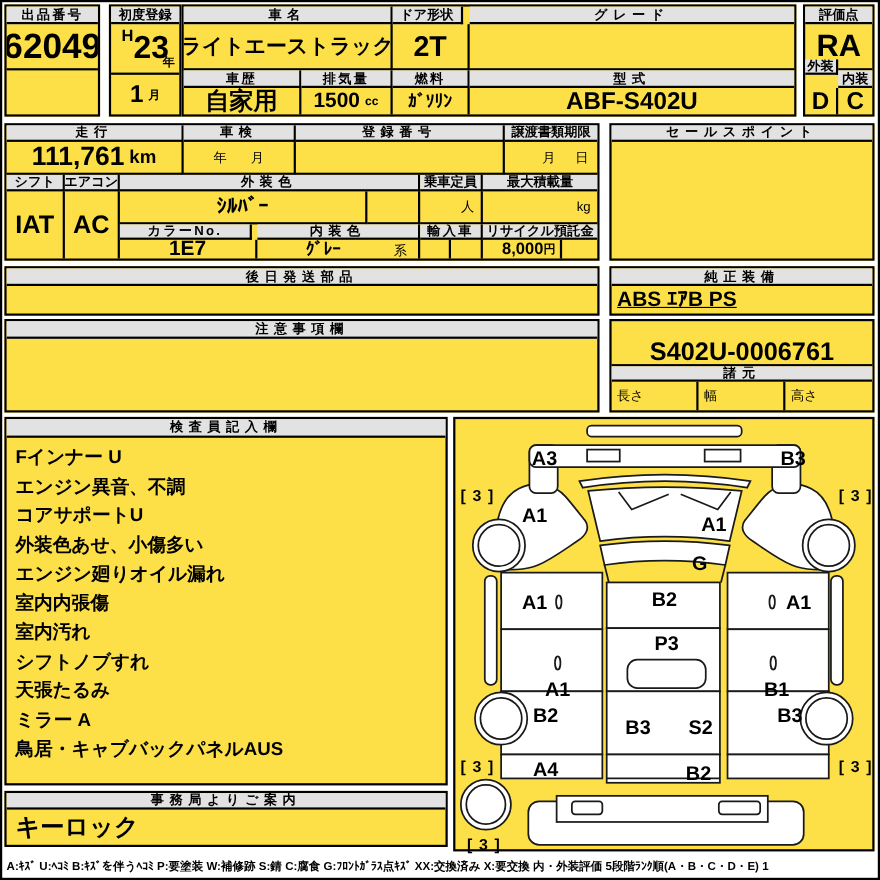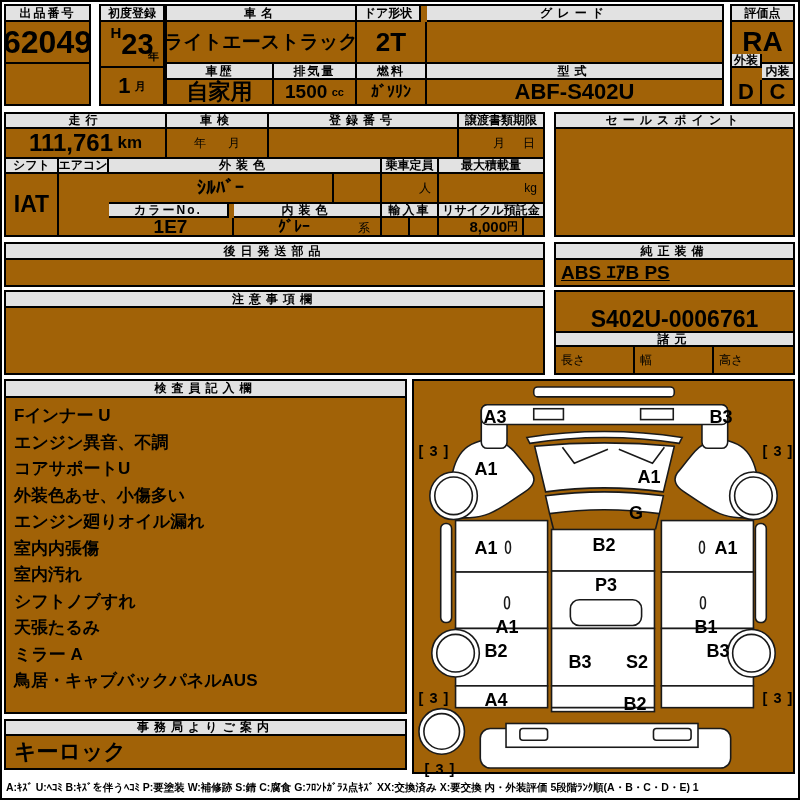--- a/index.html
+++ b/index.html
@@ -1,19 +1,19 @@
 <!DOCTYPE html>
 <html><head>
 <meta charset="utf-8">
 <style>
   * { margin:0; padding:0; box-sizing:border-box; }
   html,body { background:#fff; }
   body { font-family:"Liberation Sans","DejaVu Sans",sans-serif; color:#000; }
   #sheet { position:relative; width:800px; height:800px; background:#fff; border:2px solid #000; overflow:hidden; }
-  .box { position:absolute; border:2px solid #000; background:#a16207; }
+  .box { position:absolute; border:2px solid #000; background:#fde047; }
   .cell { position:absolute; overflow:hidden; white-space:nowrap; }
   .g { background:#e2e2e2; }
   .br { border-right:2px solid #000; }
   .bb { border-bottom:2px solid #000; }
   .c { display:flex; align-items:center; justify-content:center; }
   .l { display:flex; align-items:center; justify-content:flex-start; }
   .r { display:flex; align-items:center; justify-content:flex-end; }
   .hdr { font-size:12px; font-weight:bold; letter-spacing:2px; }
   .hdr.wide { letter-spacing:5px; }
   .hdr.tight { letter-spacing:0; }
@@ -105,39 +105,40 @@
         <span>日</span>
     </div>
 
     <div class="cell g bb br c hdr tight" style="left:0;top:45px;width:53px;height:15px;">シフト</div>
     <div class="cell g bb br c hdr tight" style="left:53px;top:45px;width:50px;height:15px;">エアコン</div>
     <div class="cell g bb br c hdr wide" style="left:103px;top:45px;width:273px;height:15px;">外装色</div>
     <div class="cell g bb br c hdr tight" style="left:376px;top:45px;width:57px;height:15px;">乗車定員</div>
     <div class="cell g bb c hdr tight" style="left:433px;top:45px;width:104px;height:15px;">最大積載量</div>
 
     <div class="cell br c" style="left:0;top:60px;width:53px;height:61px;font-size:23px;font-weight:bold;">IAT</div>
+    <div class="cell br c" style="left:53px;top:60px;width:50px;height:61px;font-size:23px;font-weight:bold;">AC</div>
 
     <div class="cell bb br c v-md" style="left:103px;top:60px;width:225px;height:30px;">ｼﾙﾊﾞｰ</div>
     <div class="cell bb br" style="left:328px;top:60px;width:48px;height:30px;"></div>
     <div class="cell bb br r u-plain" style="left:376px;top:60px;width:57px;height:30px;padding-right:6px;">人</div>
     <div class="cell bb r u-plain" style="left:433px;top:60px;width:104px;height:30px;padding-right:6px;">kg</div>
 
     <div class="cell g bb br c hdr" style="left:103px;top:90px;width:120px;height:14px;">カラーNo.</div>
     <div class="cell g bb br c hdr wide" style="left:228px;top:90px;width:148px;height:14px;">内装色</div>
     <div class="cell g bb br c hdr" style="left:376px;top:90px;width:57px;height:14px;">輸入車</div>
     <div class="cell g bb c hdr tight" style="left:433px;top:90px;width:104px;height:14px;">リサイクル預託金</div>
 
     <div class="cell br c v-md" style="left:103px;top:104px;width:125px;height:17px;">1E7</div>
     <div class="cell br" style="left:228px;top:104px;width:148px;height:17px;">
       <span class="v-sm" style="position:absolute;left:44px;top:0;">ｸﾞﾚｰ</span>
       <span class="u-plain" style="position:absolute;right:10px;top:2px;">系</span>
     </div>
     <div class="cell br" style="left:376px;top:104px;width:28px;height:17px;"></div>
     <div class="cell br" style="left:404px;top:104px;width:29px;height:17px;"></div>
-    <div class="cell br r" style="left:433px;top:104px;width:85px;height:17px;padding-right:4px;">
+    <div class="cell br r" style="left:433px;top:104px;width:72px;height:17px;padding-right:4px;">
       <span style="font-size:15px;font-weight:bold;">8,000</span>
         <span class="u">円</span>
     </div>
     <div class="cell" style="left:517px;top:104px;width:20px;height:17px;"></div>
   </div>
 
   <div class="box" style="left:552px;top:110px;width:241px;height:125px;">
     <div class="cell g bb c hdr wide" style="left:0;top:0;width:237px;height:15px;">セールスポイント</div>
     <div class="cell" style="left:0;top:15px;width:237px;height:106px;"></div>
   </div>

